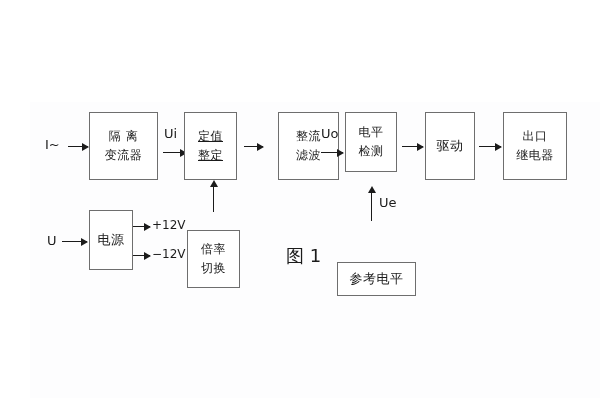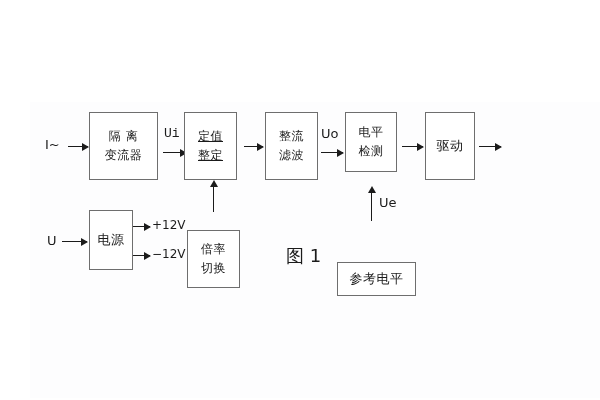--- a/index.html
+++ b/index.html
@@ -100,51 +100,55 @@
   <div id="panel"></div>
 
   <div class="lbl" style="left:45px; top:138px;">I~</div>
   <div class="harrow" style="left:68px; top:146px; width:20px;"></div>
 
   <div class="box" style="left:89px; top:112px; width:69px; height:68px;">
     <span class="ln">隔 离</span>
     <span class="ln">变流器</span>
   </div>
 
-  <div class="lbl" style="left:164px; top:127px;font-family:Liberation Mono, monospace;">Ui</div>
+  <div class="lbl" style="left:164px; top:127px;">Ui</div>
   <div class="harrow" style="left:163px; top:152px; width:23px;"></div>
 
   <div class="box" style="left:184px; top:112px; width:53px; height:68px;text-decoration:underline;">
     <span class="ln">定值</span>
     <span class="ln">整定</span>
   </div>
 
   <div class="harrow" style="left:244px; top:146px; width:19px;"></div>
 
-  <div class="box" style="left:265px; top:112px; width:53px; height:68px;">
+  <div class="box" style="left:278px; top:112px; width:61px; height:68px;">
     <span class="ln">整流</span>
     <span class="ln">滤波</span>
   </div>
 
   <div class="lbl" style="left:321px; top:127px;">Uo</div>
   <div class="harrow" style="left:321px; top:152px; width:22px;"></div>
 
   <div class="box" style="left:345px; top:112px; width:52px; height:60px;">
     <span class="ln">电平</span>
     <span class="ln">检测</span>
   </div>
 
   <div class="harrow" style="left:402px; top:146px; width:21px;"></div>
 
   <div class="box one-line" style="left:425px; top:112px; width:50px; height:68px;">
     <span class="ln">驱动</span>
   </div>
 
   <div class="harrow" style="left:479px; top:146px; width:22px;"></div>
 
+  <div class="box" style="left:503px; top:112px; width:64px; height:68px;">
+    <span class="ln">出口</span>
+    <span class="ln">继电器</span>
+  </div>
 
   <div class="lbl" style="left:47px; top:234px;">U</div>
   <div class="harrow" style="left:62px; top:241px; width:25px;"></div>
 
   <div class="box one-line" style="left:89px; top:210px; width:44px; height:60px;">
     <span class="ln">电源</span>
   </div>
 
   <div class="harrow" style="left:133px; top:226px; width:17px;"></div>
   <div class="lbl small" style="left:152px; top:219px;">+12V</div>

